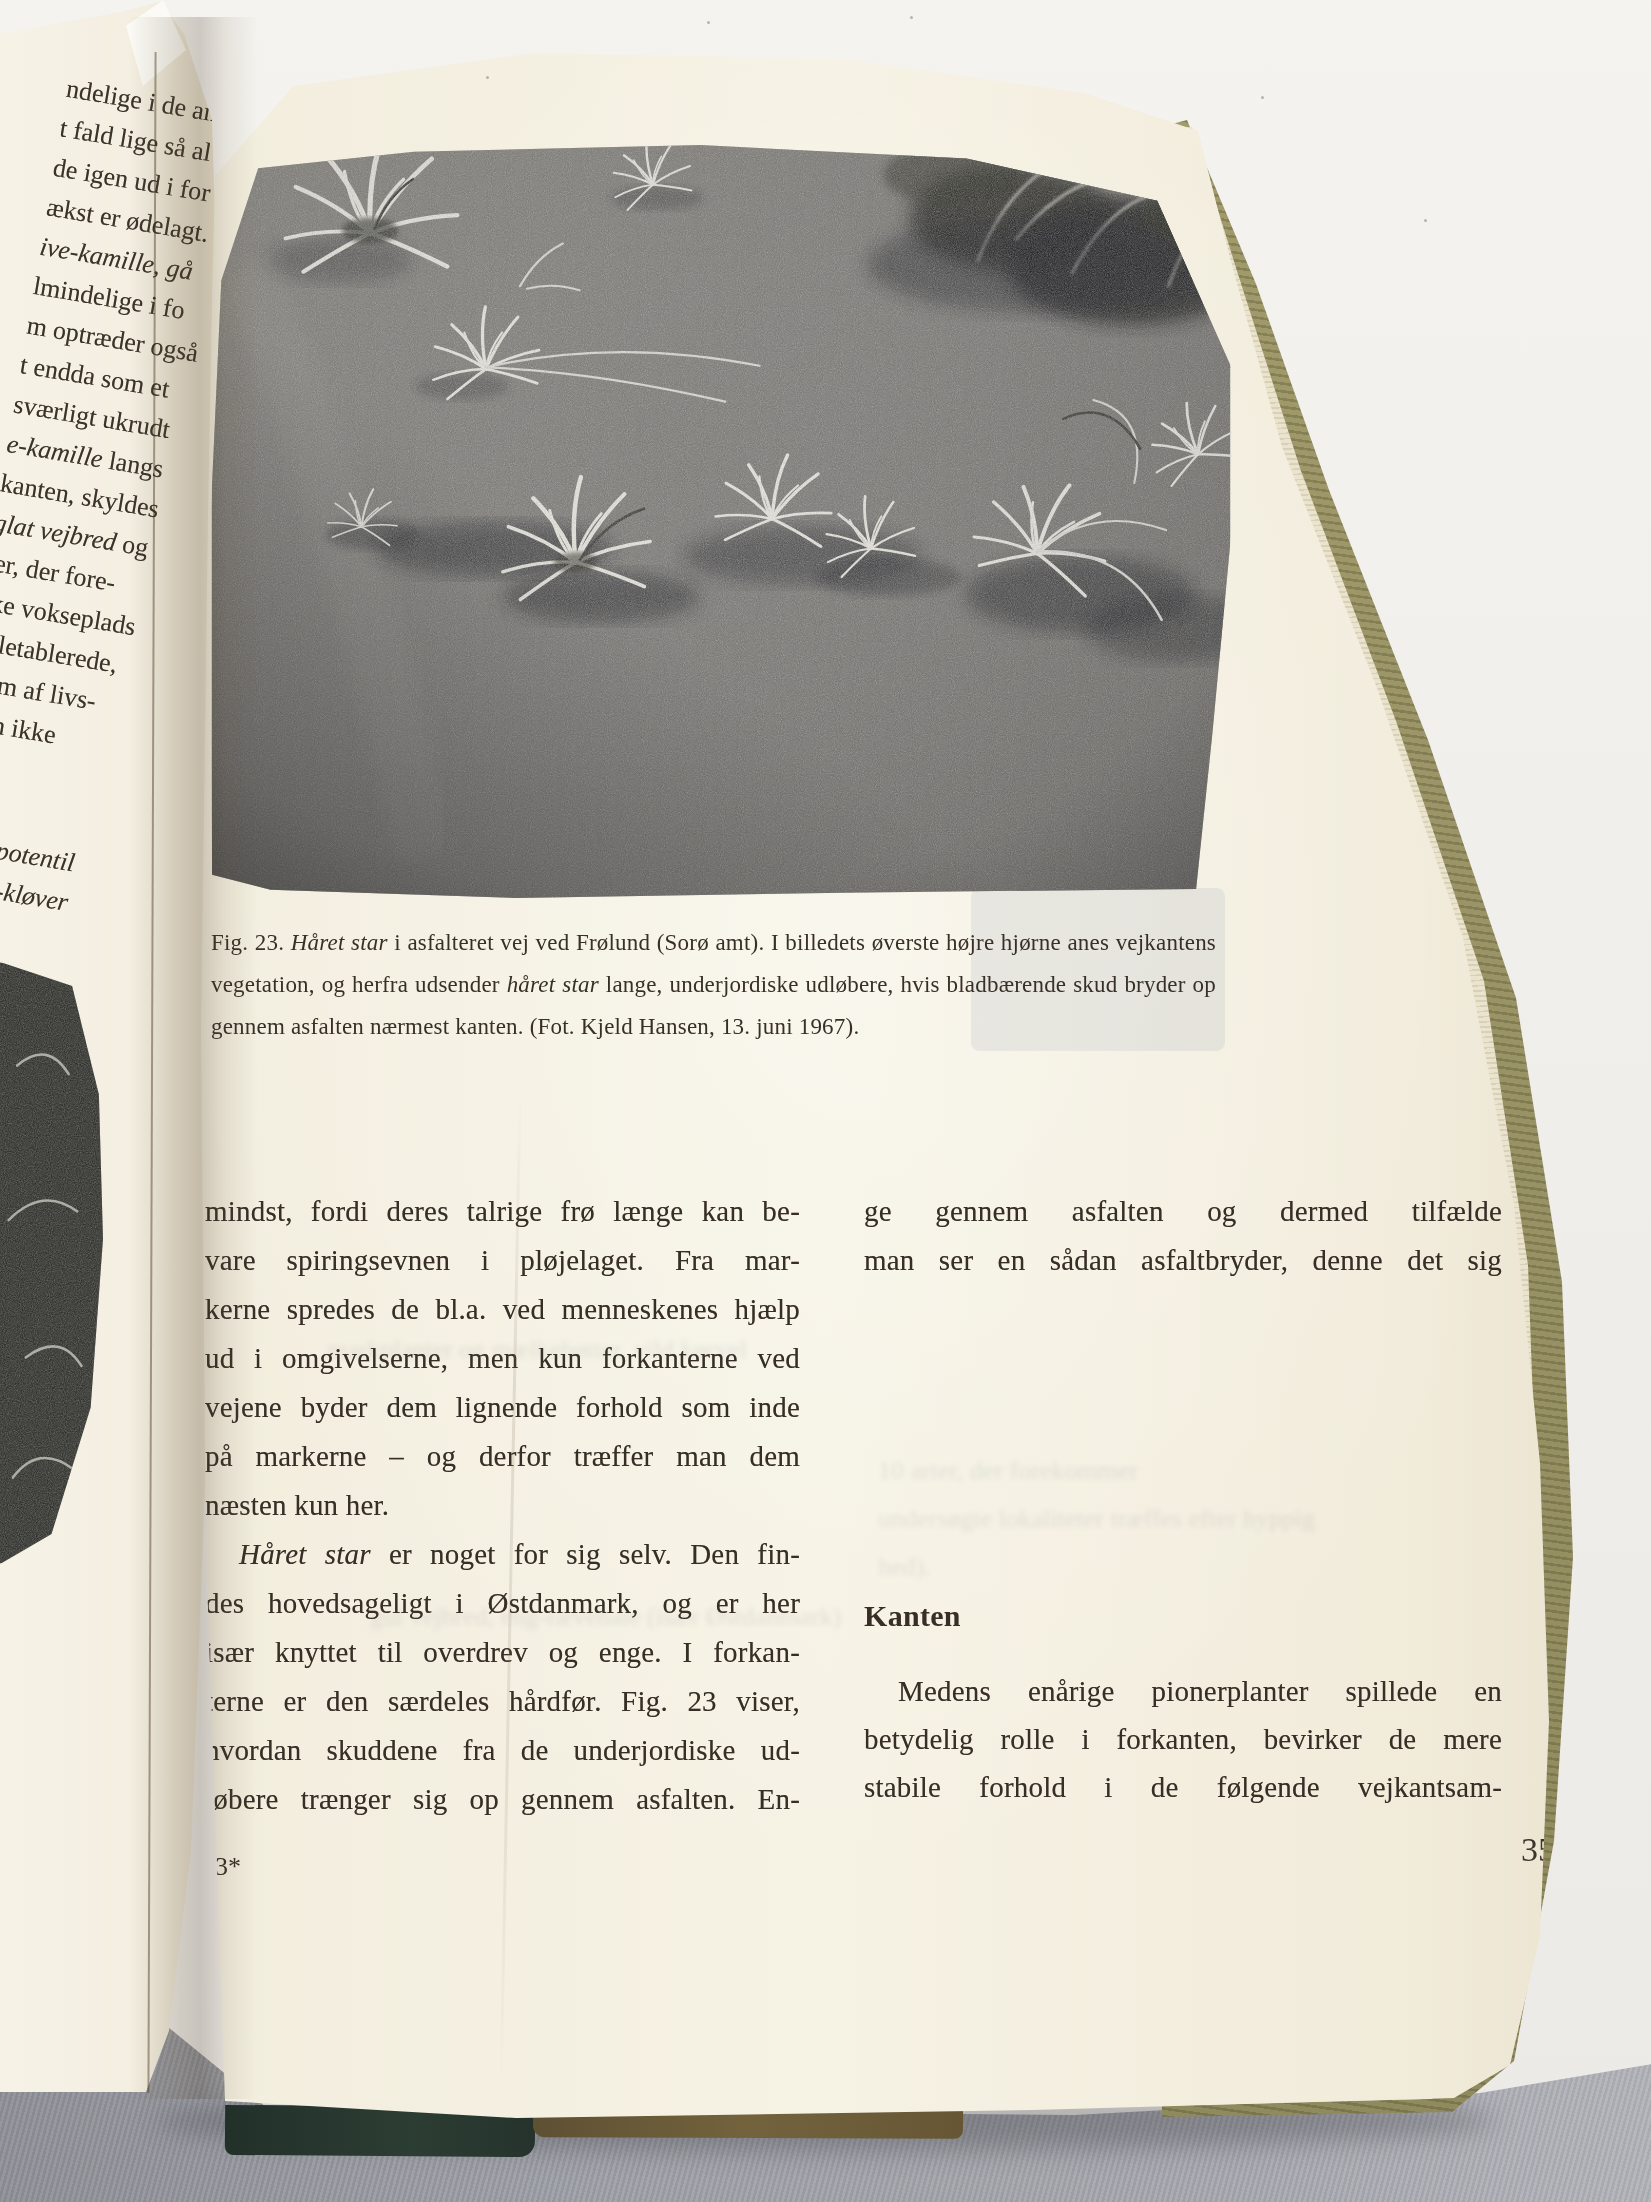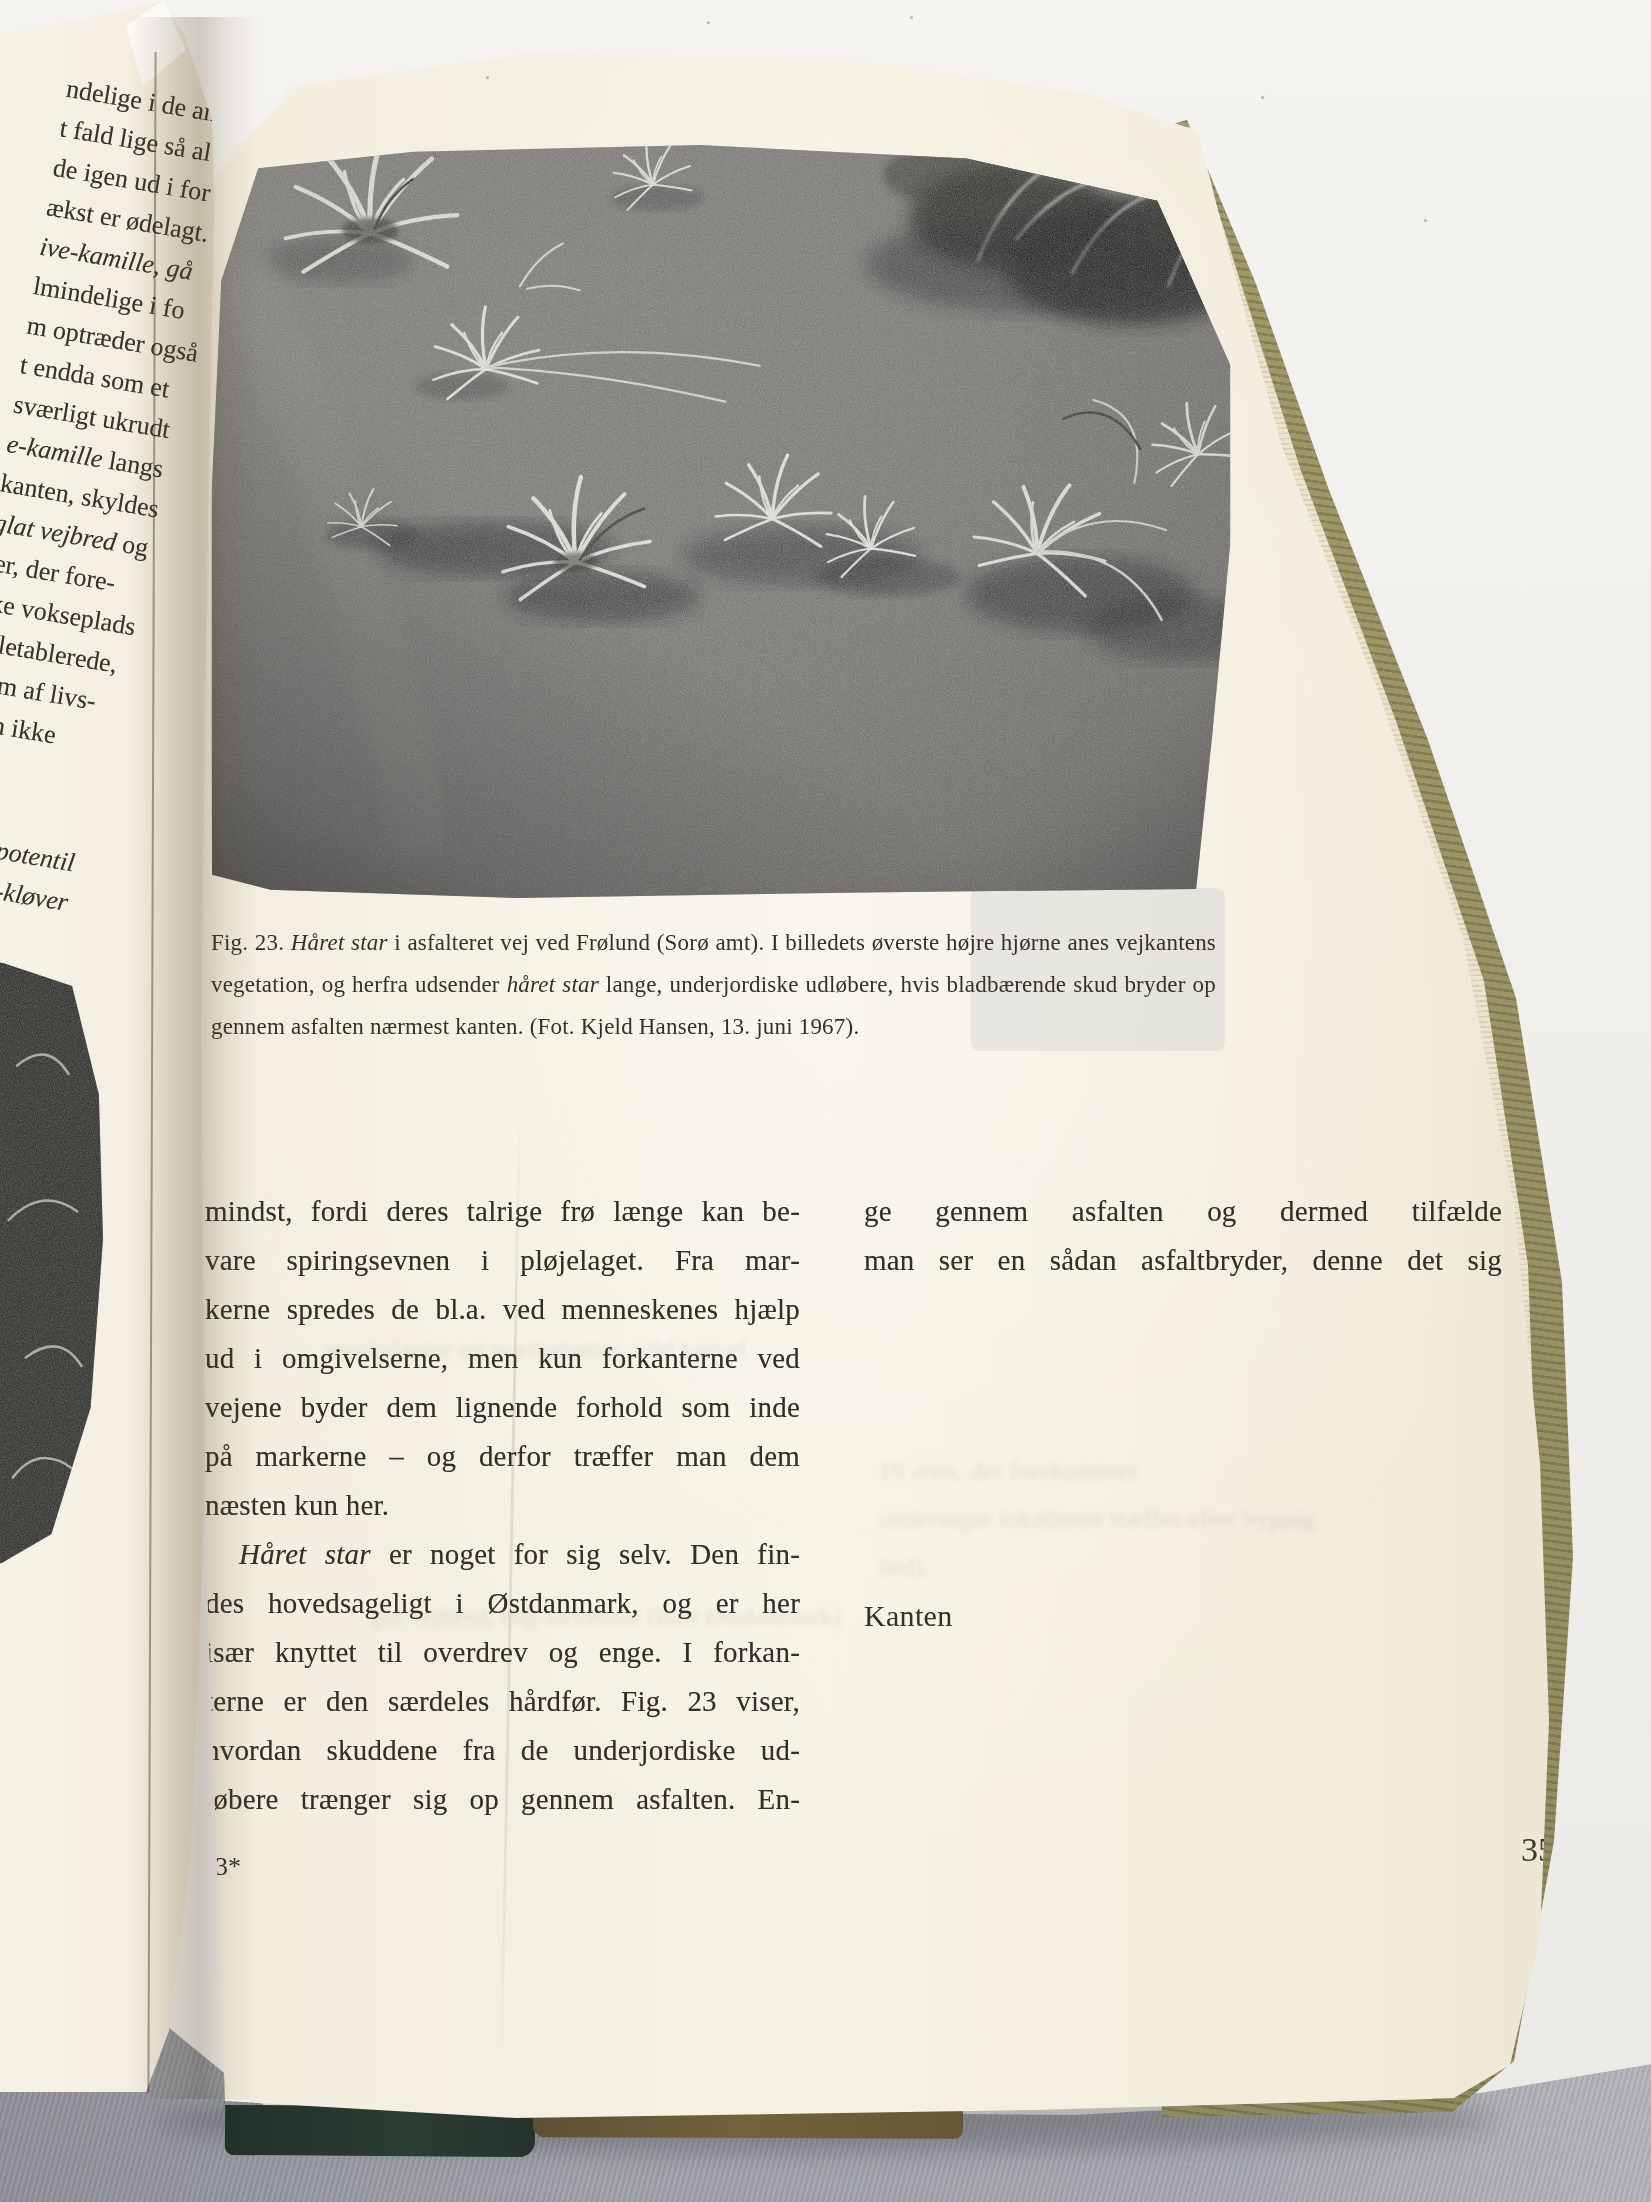--- a/index.html
+++ b/index.html
@@ -74,21 +74,21 @@
   .caption .line{text-align-last:justify;}
   .caption .line.left{text-align-last:left;}
 
   .caption-shade{left:971px;top:888px;width:254px;height:163px;background:rgba(150,160,178,.16);border-radius:8.6px;}
   .fig-fade{left:203px;top:917px;width:102px;height:50px;
     background:linear-gradient(90deg,rgba(243,238,224,.92),rgba(243,238,224,0));}
 
   .col{font-size:29px;line-height:49px;letter-spacing:0.2px;text-shadow:0 0 0.5px rgba(55,47,39,.45);}
   .col-left{left:205px;top:1187px;width:595px;}
   .col-right{left:864px;top:1187px;width:638px;}
-  .heading{left:864px;top:1599px;font-size:30px;font-weight:400;letter-spacing:0.3px;
+  .heading{left:864px;top:1599px;font-size:30px;font-weight:700;letter-spacing:0.3px;
     font-family:"Liberation Serif","DejaVu Serif",serif;}
   .para2-right{left:864px;top:1667px;width:638px;font-size:29px;line-height:48px;letter-spacing:0.2px;
     text-shadow:0 0 0.5px rgba(55,47,39,.45);}
 
   .sig{left:215px;top:1852px;font-size:26px;}
   .pageno{left:1521px;top:1831px;font-size:34px;color:#3c352c;}
 
   
   .fragments{left:-6.9px;top:64px;width:205px;height:964px;font-size:26px;line-height:40px;
     transform:rotate(9.5deg);transform-origin:8.6px 465px;color:#3b332a;
@@ -320,20 +320,25 @@
           <div class="line"><span>hvordan skuddene fra de underjordiske ud-</span></div>
           <div class="line"><span>løbere trænger sig op gennem asfalten. En-</span></div>
         </div>
     </div>
 
     <div class="abs col col-right">
         <div class="line"><span>ge gennem asfalten og dermed tilfælde</span></div>
         <div class="line"><span>man ser en sådan asfaltbryder, denne det sig</span></div>
       </div>
     <div class="abs heading">Kanten</div>
+    <div class="abs para2-right">
+        <div class="line indent"><span>Medens enårige pionerplanter spillede en</span></div>
+        <div class="line"><span>betydelig rolle i forkanten, bevirker de mere</span></div>
+        <div class="line"><span>stabile forhold i de følgende vejkantsam-</span></div>
+      </div>
 
     <div class="abs ghost" style="left:327px;top:1335px;">markplanter og mælkebøtter, vild kørvel</div>
     <div class="abs ghost" style="left:370px;top:1602px;">gul vejbred, eng-rævehale (især Østdanmark)</div>
     <div class="abs ghost" style="left:878px;top:1456px;">10 arter, der forekommer</div>
     <div class="abs ghost" style="left:878px;top:1504px;">undersøgte lokaliteter træffes efter hyppig</div>
     <div class="abs ghost" style="left:878px;top:1552px;">hed).</div>
 
     <div class="abs crease"></div>
 
     <div class="abs sig">3*</div>

